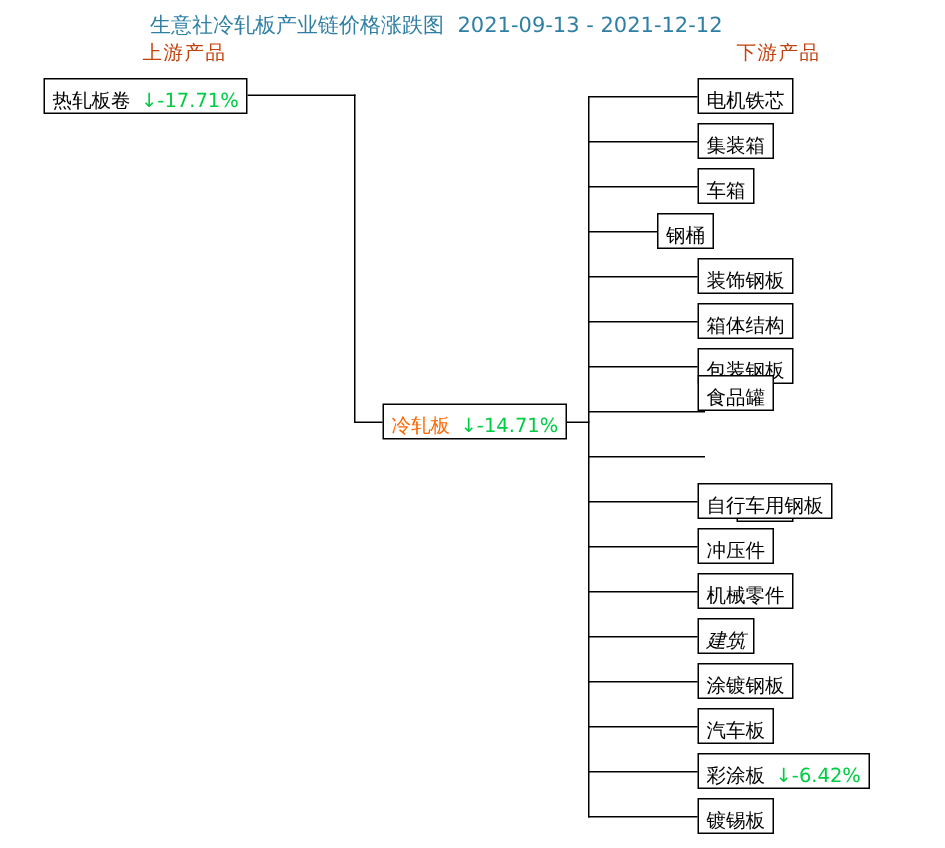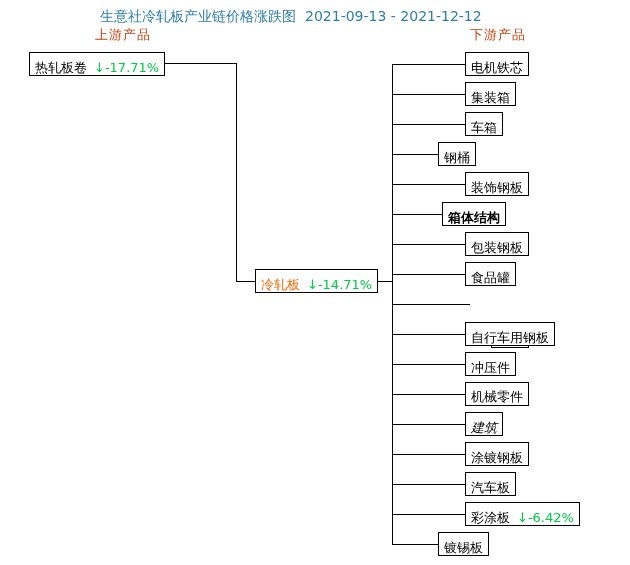--- a/index.html
+++ b/index.html
@@ -15,21 +15,21 @@
     position:absolute; left:100px; top:8px;
     font-size:14px; color:var(--title-color,#2f7fa5); white-space:nowrap;
   }
   .title .date { margin-left:9px; }
 
   .col-header {
     position:absolute; top:26px; font-size:13px; color:#c2410c;
     letter-spacing:1px; white-space:nowrap;
   }
   .col-header.up { left:95px; }
-  .col-header.down { left:470px; }
+  .col-header.down { left:491px; }
 
   .line { position:absolute; background:#000; z-index:1; }
 
   .node {
     position:absolute; z-index:2;
     background:#fff; border:1px solid #000;
     height:24px; line-height:22px;
     padding:4px 5px; font-size:13px; white-space:nowrap; color:#000;
   }
   .change { color:var(--down-color,#00cc44); margin-left:7px; }
@@ -66,38 +66,38 @@
       <div class="node" style="left: 465px; top: 52px;"><span>电机铁芯</span></div>
       <div class="line" style="left: 392px; top: 94px; width: 78px; height: 1px;"></div>
       <div class="node" style="left: 465px; top: 82px;"><span>集装箱</span></div>
       <div class="line" style="left: 392px; top: 124px; width: 78px; height: 1px;"></div>
       <div class="node" style="left: 465px; top: 112px;"><span>车箱</span></div>
       <div class="line" style="left: 392px; top: 154px; width: 78px; height: 1px;"></div>
       <div class="node" style="left: 438px; top: 142px;"><span>钢桶</span></div>
       <div class="line" style="left: 392px; top: 184px; width: 78px; height: 1px;"></div>
       <div class="node" style="left: 465px; top: 172px;"><span>装饰钢板</span></div>
       <div class="line" style="left: 392px; top: 214px; width: 78px; height: 1px;"></div>
-      <div class="node" style="left: 442px; top: 202px; font-weight: bold;"><span>箱体结构</span></div>
+      <div class="node" style="left: 465px; top: 202px;"><span>箱体结构</span></div>
       <div class="line" style="left: 392px; top: 244px; width: 78px; height: 1px;"></div>
       <div class="node" style="left: 465px; top: 232px;"><span>包装钢板</span></div>
       <div class="line" style="left: 392px; top: 274px; width: 78px; height: 1px;"></div>
-      <div class="node" style="left: 465px; top: 262px;"><span>食品罐</span></div>
+      <div class="node" style="left: 465px; top: 250px;"><span>食品罐</span></div>
       <div class="line" style="left: 392px; top: 304px; width: 78px; height: 1px;"></div>
       <div class="node" style="left: 491px; top: 292px; margin-top: 32px;"><span>钢带</span></div>
       <div class="line" style="left: 392px; top: 334px; width: 78px; height: 1px;"></div>
       <div class="node" style="left: 465px; top: 322px;"><span>自行车用钢板</span></div>
       <div class="line" style="left: 392px; top: 364px; width: 78px; height: 1px;"></div>
       <div class="node" style="left: 465px; top: 352px;"><span>冲压件</span></div>
       <div class="line" style="left: 392px; top: 394px; width: 78px; height: 1px;"></div>
       <div class="node" style="left: 465px; top: 382px; font-family: Liberation Mono, monospace;"><span>机械零件</span></div>
       <div class="line" style="left: 392px; top: 424px; width: 78px; height: 1px;"></div>
       <div class="node" style="left: 465px; top: 412px; font-style: italic;"><span>建筑</span></div>
       <div class="line" style="left: 392px; top: 454px; width: 78px; height: 1px;"></div>
       <div class="node" style="left: 465px; top: 442px;"><span>涂镀钢板</span></div>
       <div class="line" style="left: 392px; top: 484px; width: 78px; height: 1px;"></div>
       <div class="node" style="left: 465px; top: 472px;"><span>汽车板</span></div>
       <div class="line" style="left: 392px; top: 514px; width: 78px; height: 1px;"></div>
       <div class="node" style="left: 465px; top: 502px;"><span>彩涂板</span><span class="change"><span>↓</span><span>-6.42%</span></span></div>
       <div class="line" style="left: 392px; top: 544px; width: 78px; height: 1px;"></div>
-      <div class="node" style="left: 438px; top: 532px;"><span>镀锡板</span></div>
+      <div class="node" style="left: 465px; top: 532px;"><span>镀锡板</span></div>
     </div>
 
 </div>
 
 </body></html>

